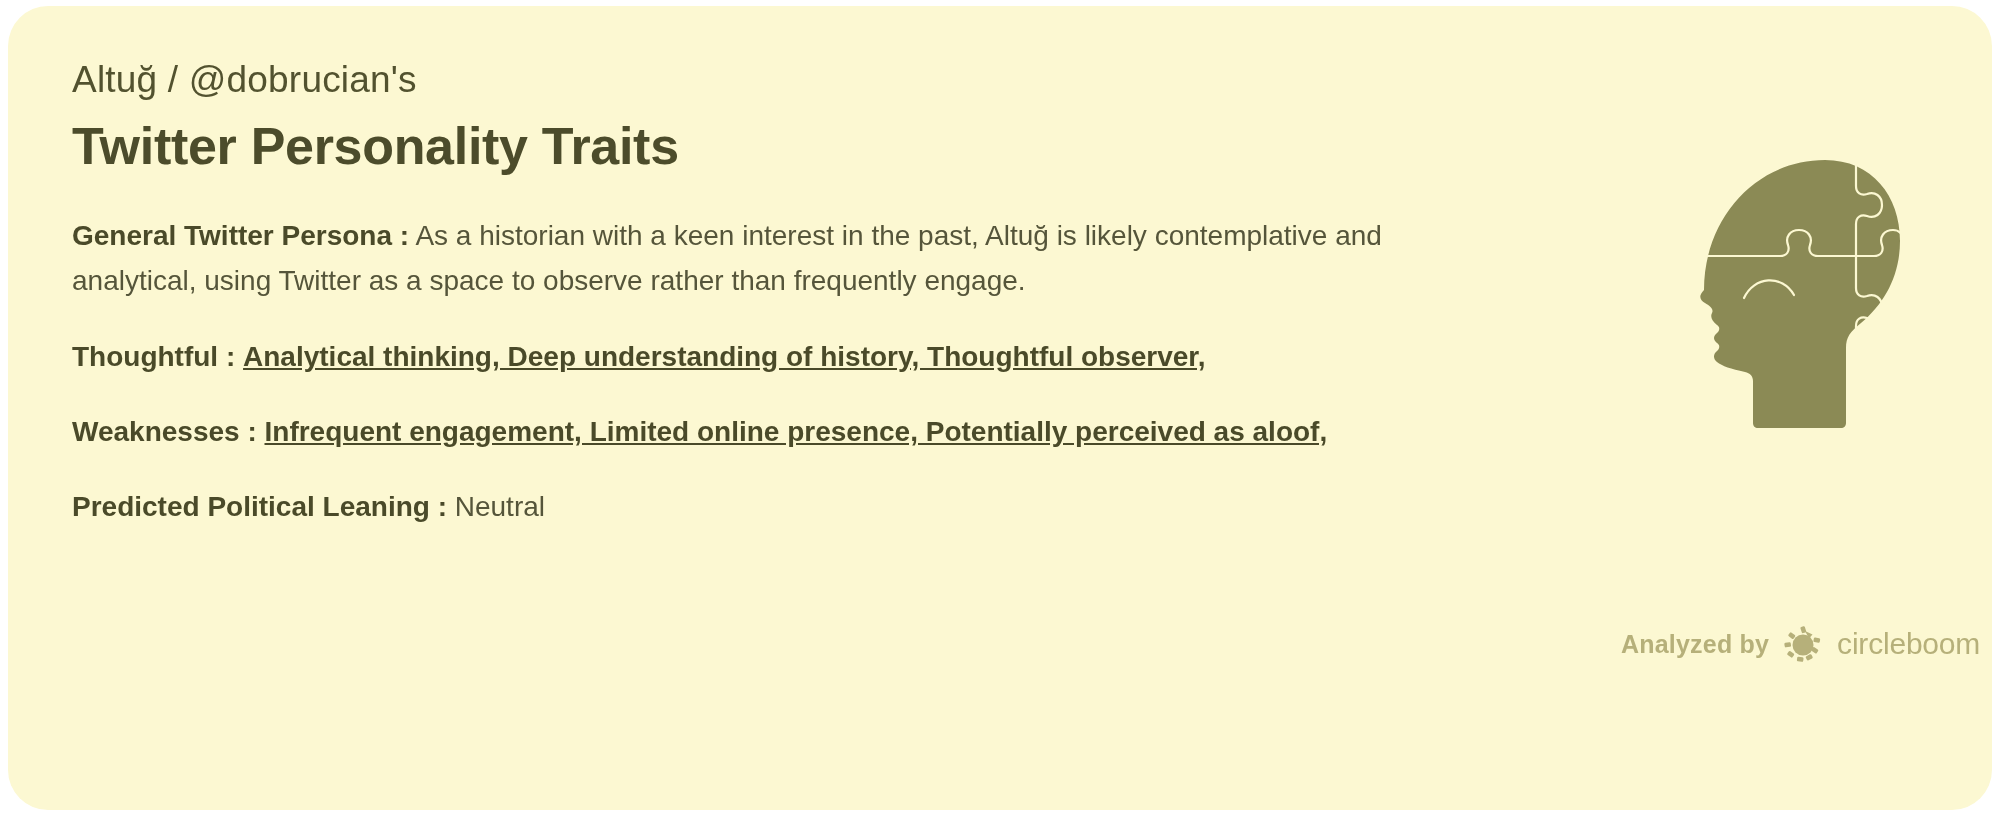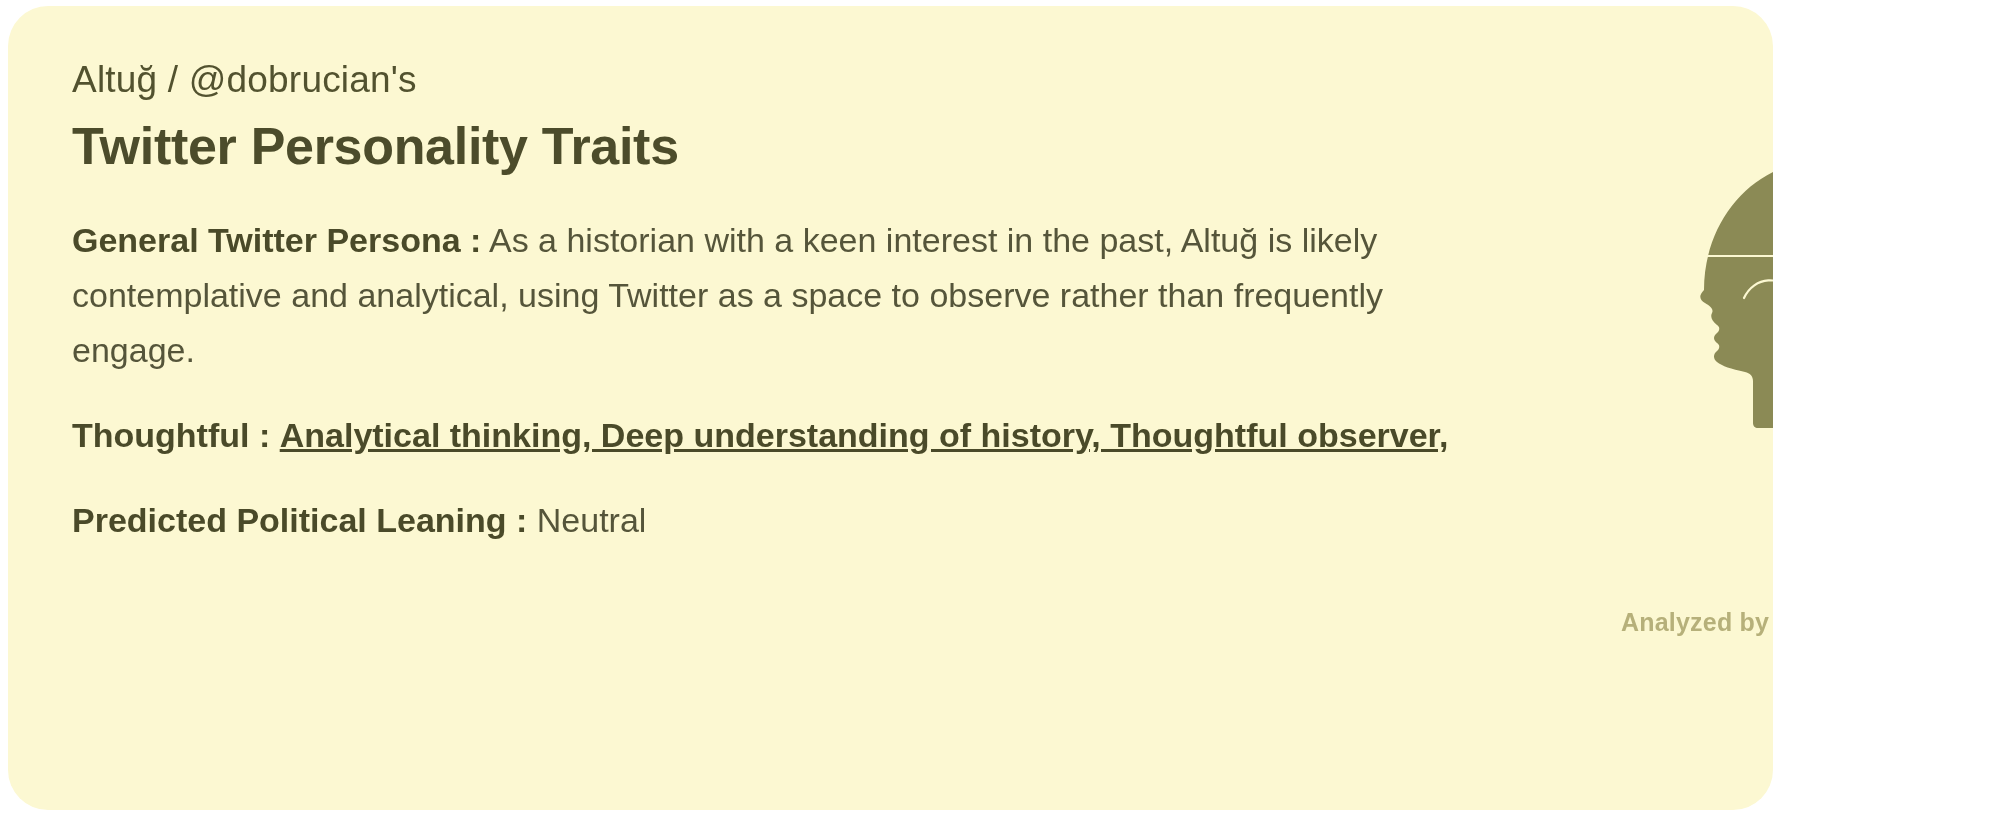--- a/index.html
+++ b/index.html
@@ -11,21 +11,21 @@
     width: 2000px;
     height: 816px;
     overflow: hidden;
     font-family: "Liberation Sans", sans-serif;
   }
 
   .card {
     position: absolute;
     left: 8px;
     top: 6px;
-    width: 1765px;
+    width: 1984px;
     height: 804px;
     background: #fcf8d2;
     border-radius: 40px;
     overflow: hidden;
   }
 
   .content {
     position: absolute;
     left: 64px;
     top: 54px;
@@ -48,21 +48,21 @@
     color: #4c4c2b;
     letter-spacing: -0.3px;
     line-height: 1.12;
     margin: 16px 0 38px 0;
     white-space: nowrap;
   }
 
   .section {
     margin-bottom: 30px;
     color: #4c4c2b;
-    font-size: 34px;
+    font-size: 28px;
     line-height: 1.62;
     max-width: 1440px;
   }
   .section:last-child { margin-bottom: 8px; }
 
   .section .lbl {
     font-weight: 700;
     color: #4a4a29;
   }
   .section .val {
@@ -82,21 +82,21 @@
     top: 132px;
     width: 250px;
     height: 300px;
   }
   .head-illu svg { display: block; width: 100%; height: 100%; }
 
   
   .footer-logo {
     position: absolute;
     left: 1613px;
-    top: 596px;
+    top: 618px;
     display: flex;
     align-items: center;
     gap: 14px;
     justify-content: space-between;
   }
   .footer-logo .analyzed {
     font-size: 25px;
     font-weight: 700;
     color: #b6b07a;
     letter-spacing: 0.2px;
@@ -129,20 +129,24 @@
     <div class="section">
       <span class="lbl">General Twitter Persona :</span>
       <span class="val">As a historian with a keen interest in the past, Altuğ is likely contemplative and analytical, using Twitter as a space to observe rather than frequently engage.</span>
     </div>
 
     <div class="section strong">
       <span class="lbl">Thoughtful :</span>
       <span class="val">Analytical thinking,  Deep understanding of history,  Thoughtful observer,</span>
     </div>
 
+    <div class="section strong">
+      <span class="lbl">Weaknesses :</span>
+      <span class="val">Infrequent engagement,  Limited online presence,  Potentially perceived as aloof,</span>
+    </div>
 
 
     <div class="section">
       <span class="lbl">Predicted Political Leaning :</span>
       <span class="val">Neutral</span>
     </div>
 
   </div>
 
   <div class="head-illu">

